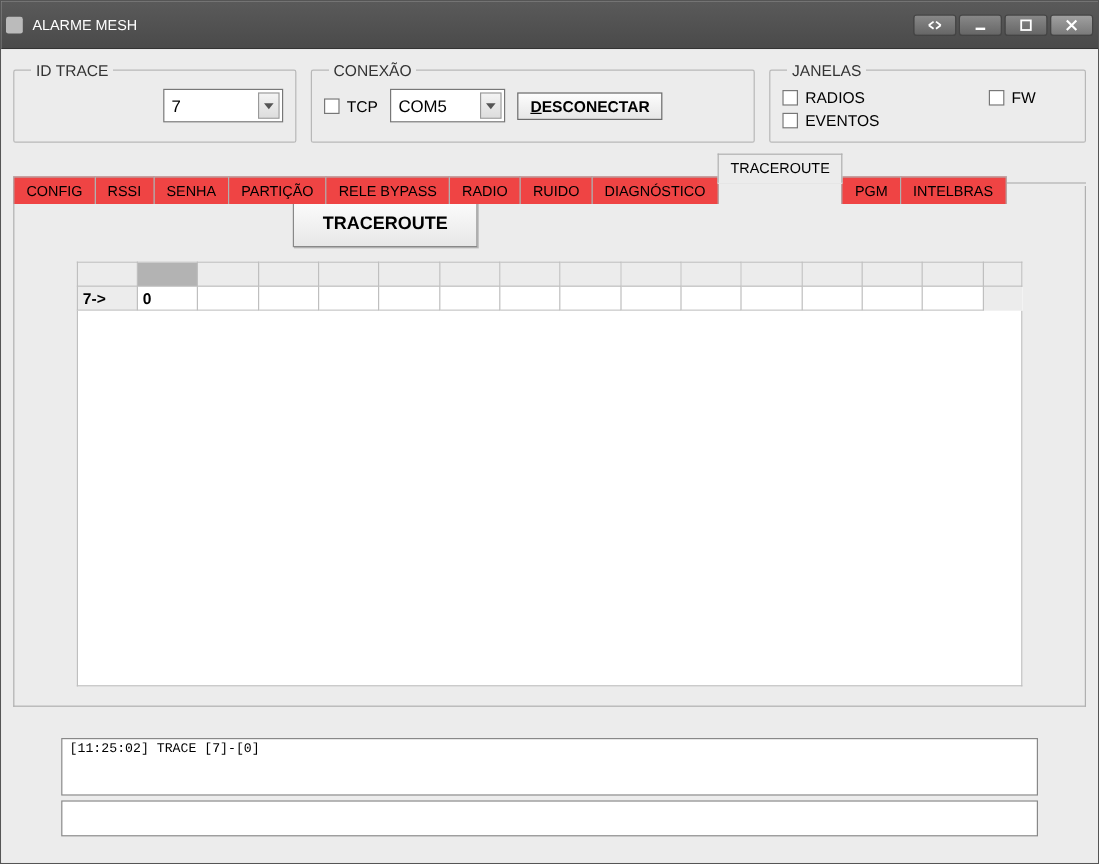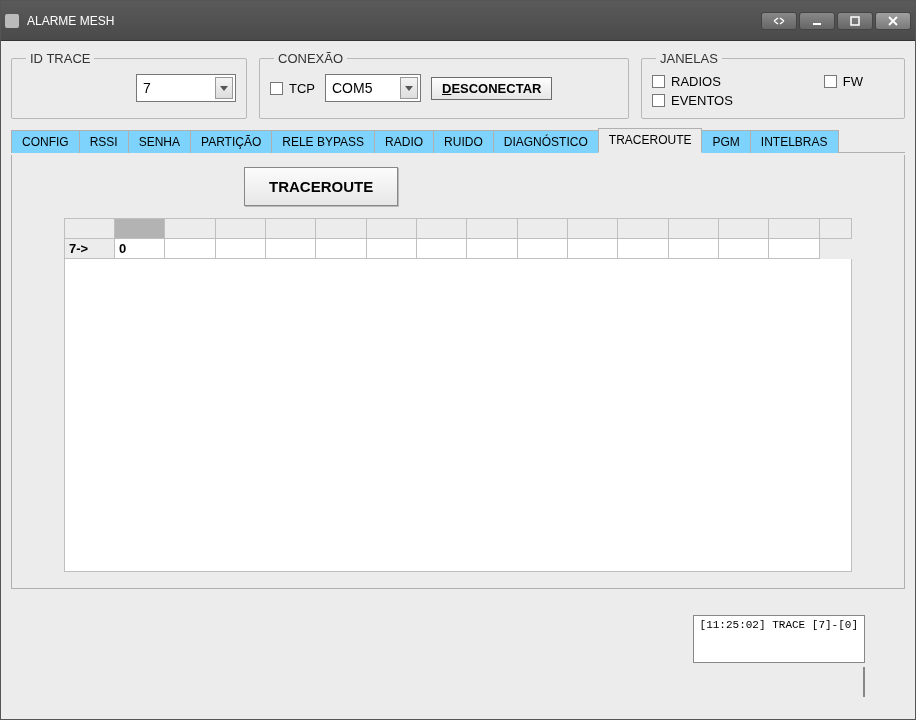--- a/index.html
+++ b/index.html
@@ -141,27 +141,27 @@
   
   .tabstrip {
     margin-top: 6px;
     display: flex;
     align-items: flex-end;
     border-bottom: 1px solid #b0b0b0;
   }
   .tab {
     border: 1px solid #b0b0b0;
     border-bottom: none;
-    background: #7dd3fc;
+    background: #ef4444;
     padding: 4px 10px;
     font-size: 12px;
     margin-right: -1px;
     cursor: default;
     position: relative;
-    top: 1px;
+    top: 18px;
   }
   .tab.active {
     background: #ececec;
     top: 1px;
     padding-bottom: 5px;
     z-index: 2;
     border-bottom: 1px solid #ececec;
   }
   .tabpanel {
     border: 1px solid #b0b0b0;
@@ -222,21 +222,20 @@
     margin-right: 0;
     min-height: 260px;
   }
   
   .bottom-area {
     margin-top: 8px;
     display: flex;
     flex-direction: column;
     gap: 4px;
     padding: 16px 40px;
-    align-items: flex-end;
   }
   .logbox {
     border: 1px solid #888;
     background: #fff;
     height: 48px;
     font-family: "Courier New", monospace;
     font-size: 11px;
     padding: 3px 6px;
     white-space: pre;
     overflow: hidden;

